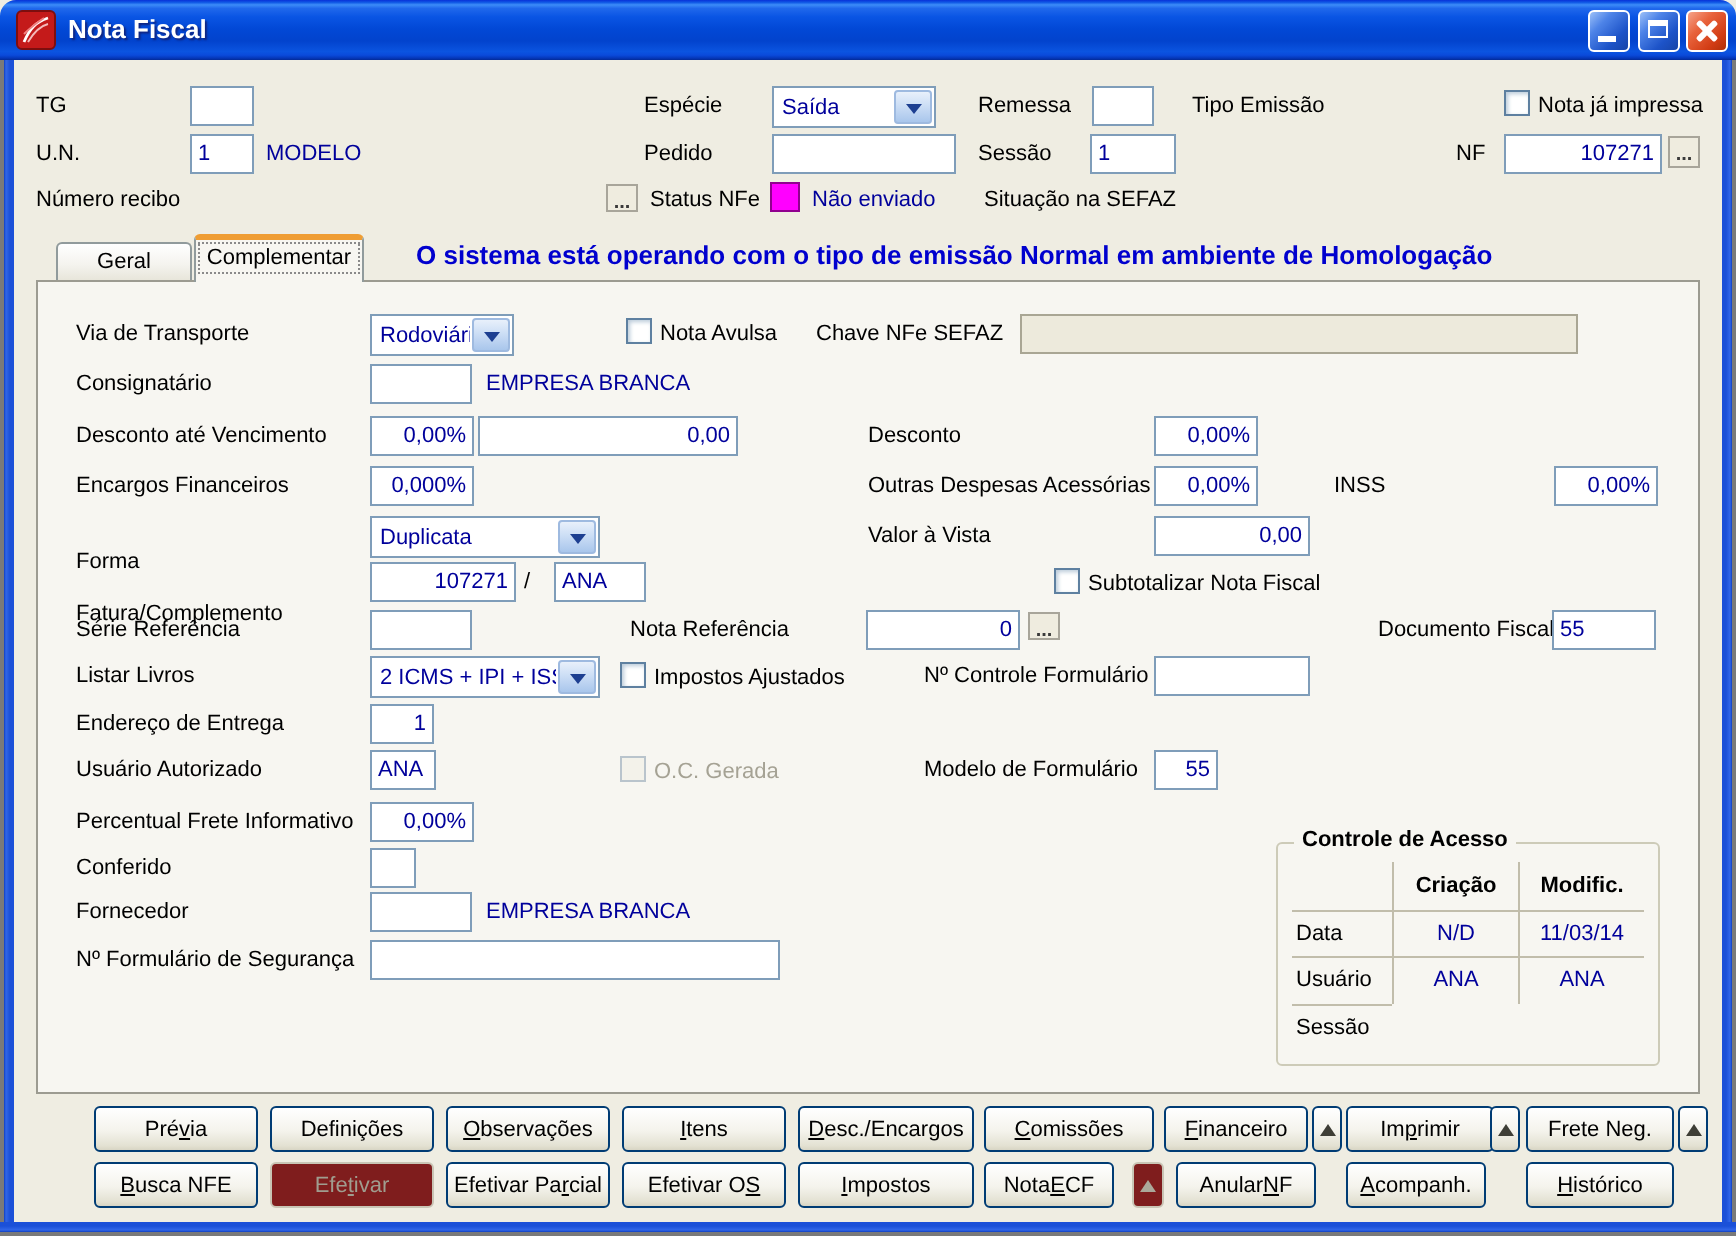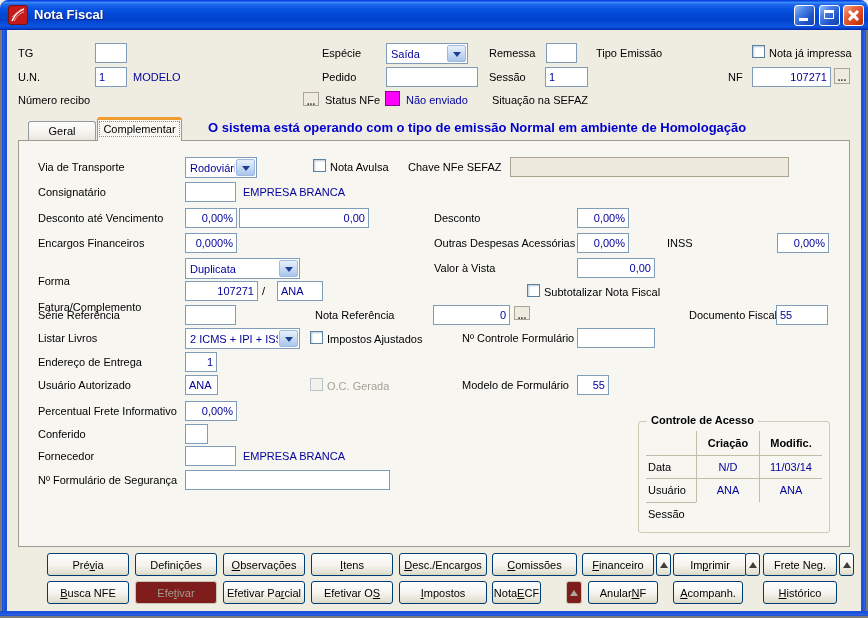--- a/index.html
+++ b/index.html
@@ -263,21 +263,21 @@
   <div class="xbtn" style="left:763px;top:553px;width:74px;">Frete Ne<u>g</u>.</div>
   <div class="xbtn" style="left:839px;top:553px;width:15px;">
       <span class="tri"></span>
     </div>
 
   <div class="xbtn" style="left:47px;top:581px;width:82px;"><u>B</u>usca NFE</div>
   <div class="xbtn disabled" style="left:135px;top:581px;width:82px;">Efe<u>t</u>ivar</div>
   <div class="xbtn" style="left:223px;top:581px;width:82px;">Efetivar Pa<u>r</u>cial</div>
   <div class="xbtn" style="left:311px;top:581px;width:82px;">Efetivar O<u>S</u></div>
   <div class="xbtn" style="left:399px;top:581px;width:88px;"><u>I</u>mpostos</div>
-  <div class="xbtn" style="left:492px;top:581px;width:49px;">Nota <u>E</u>CF</div>
+  <div class="xbtn" style="left:492px;top:581px;width:65px;">Nota <u>E</u>CF</div>
   <div class="xbtn disabled" style="left:566px;top:581px;width:16px;">
       <span class="tri"></span>
     </div>
   <div class="xbtn" style="left:588px;top:581px;width:70px;">Anular <u>N</u>F</div>
   <div class="xbtn" style="left:673px;top:581px;width:70px;"><u>A</u>companh.</div>
   <div class="xbtn" style="left:763px;top:581px;width:74px;"><u>H</u>istórico</div>
 
 </div>
 
 </body></html>

